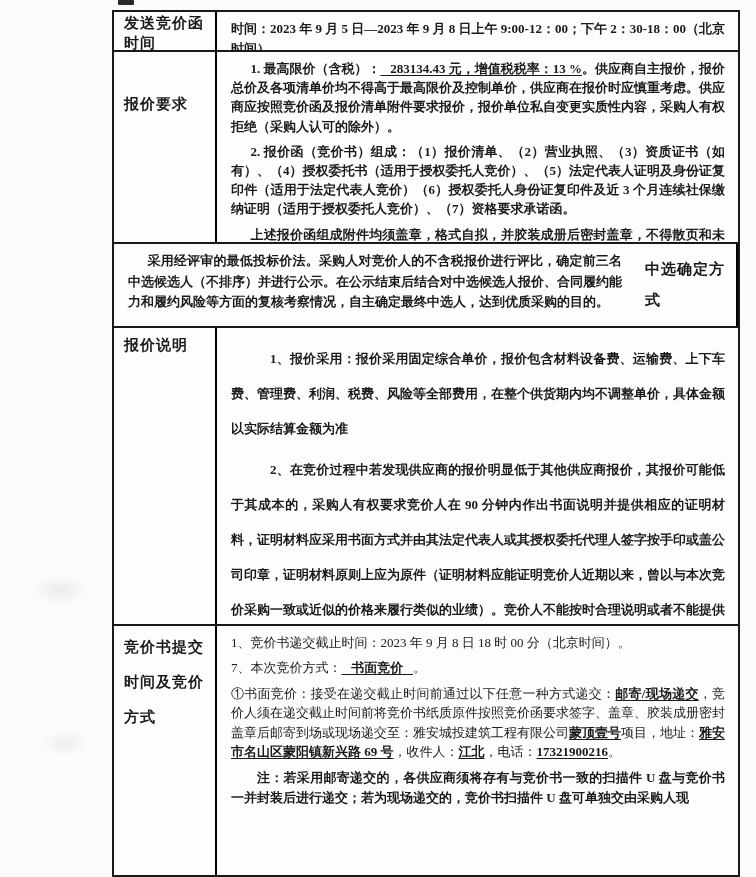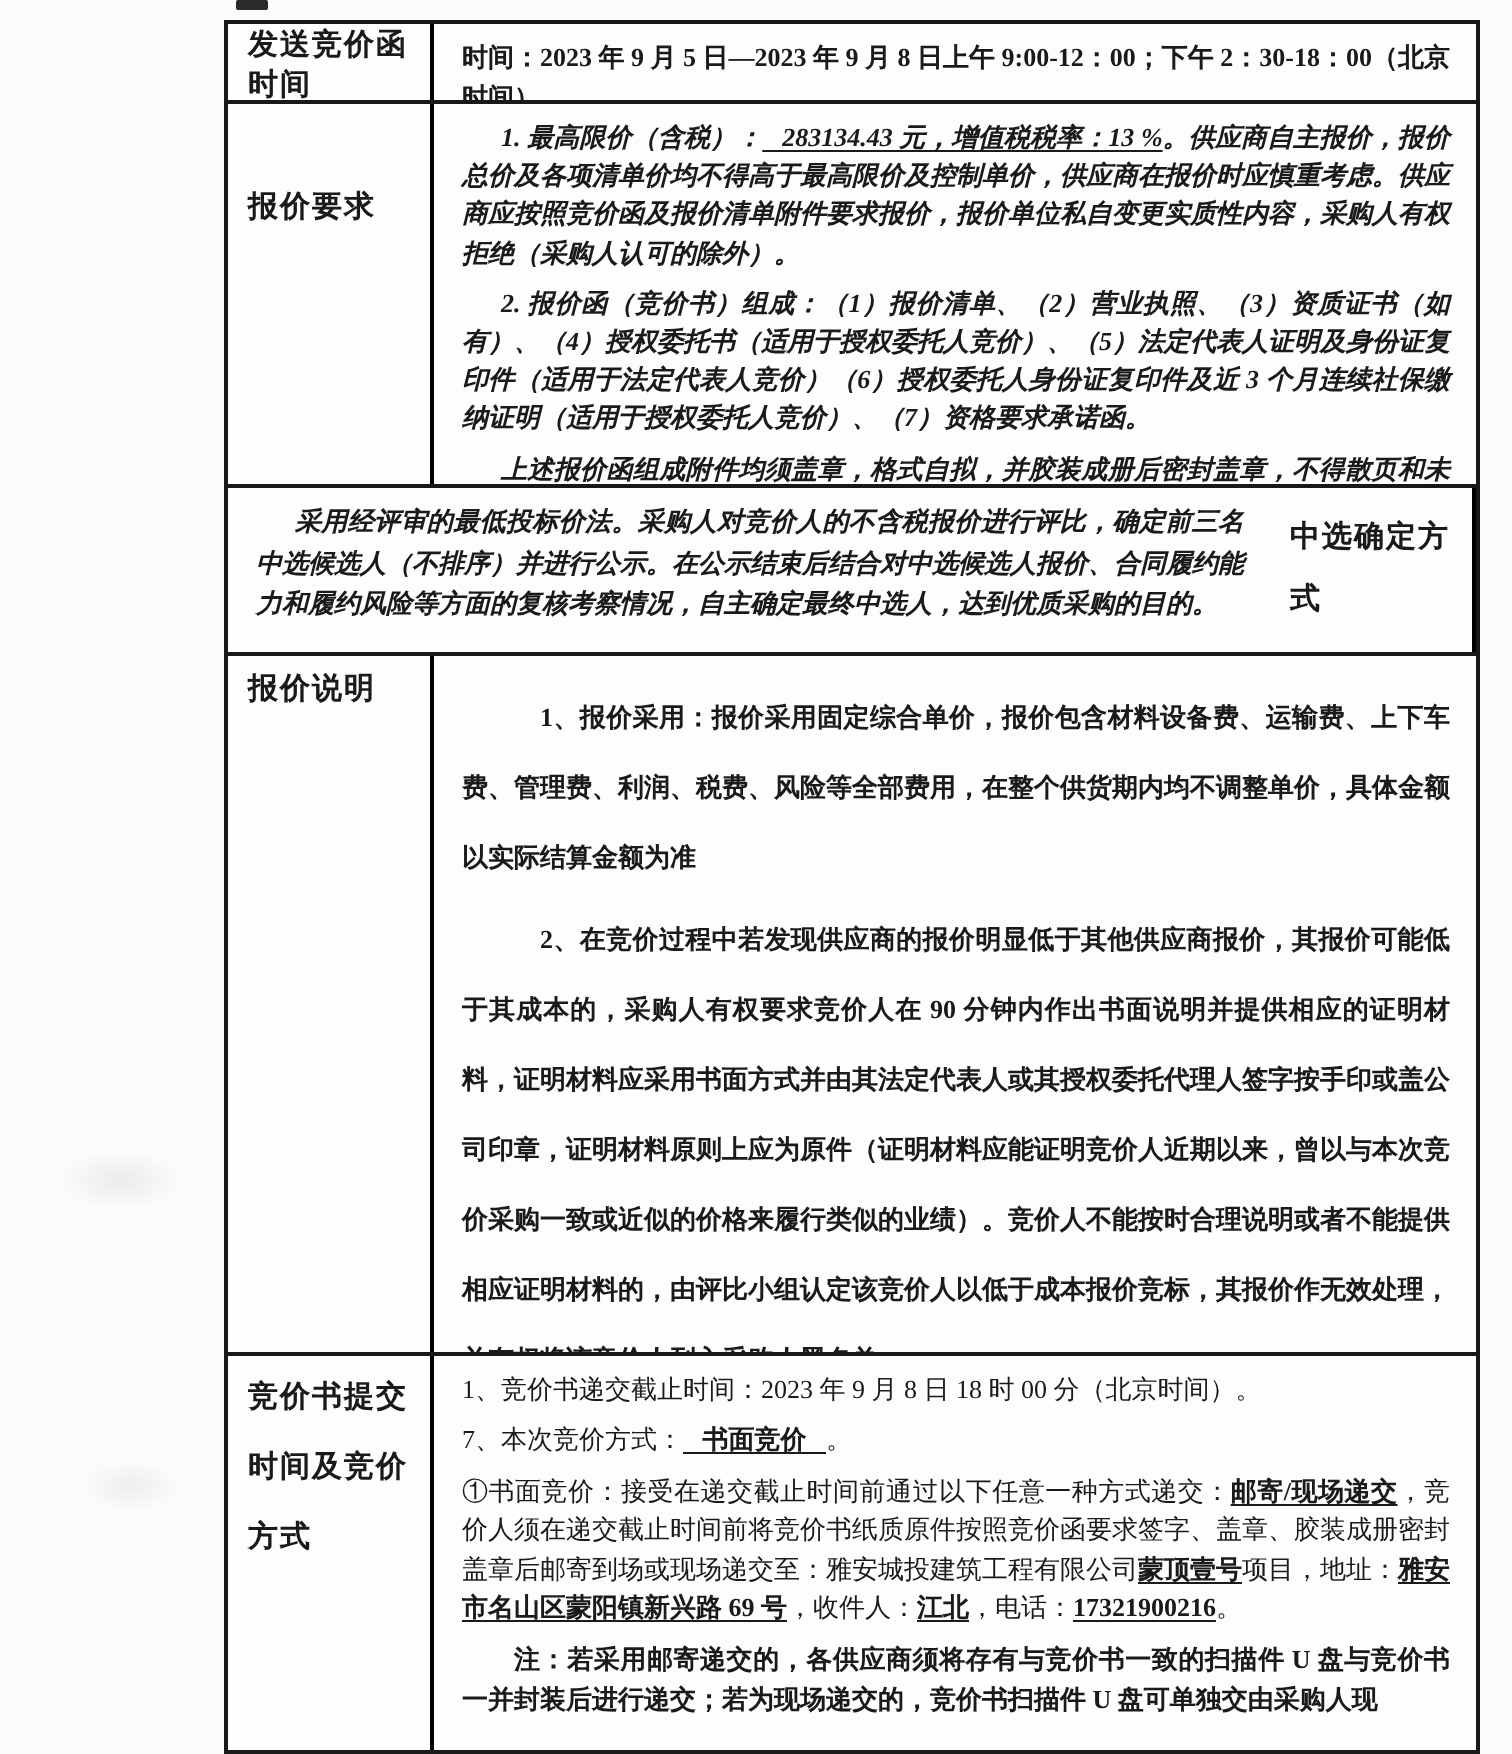--- a/index.html
+++ b/index.html
@@ -26,39 +26,39 @@
     width:103px;min-width:103px;box-sizing:border-box;
     border-right:2px solid #000000;
     padding:18px 8px 0 10px;
     font-weight:700;font-size:15px;line-height:21px;
     letter-spacing:1px;
   }
   .content{flex:1;box-sizing:border-box;padding:1px 7px 0 8px;}
   .content p{margin:6px;font-size:13px;line-height:19.5px;text-align:justify;word-break:break-all;}
   .b{font-weight:700;}
   .u{text-decoration:underline;text-underline-offset:2px;}
-  .ind-sm{text-indent:1.5em;font-style:italic;}
+  .ind-sm{text-indent:1.5em;}
   .ind-md{text-indent:2em;}
   .ind-lg{text-indent:3em;font-family:Liberation Serif, serif;}
   p.note{margin-top:7px;}
 
   
   #row-send-time{height:40px;}
   #row-send-time .content p{line-height:20px;}
   #row-send-time .label{padding-top:1px;line-height:20px;}
 
   #row-quote-req{height:192px;}
   #row-quote-req .content p{line-height:19.2px;}
   #row-quote-req .label{padding-top:42px;}
 
   #row-selection{height:84px;}
   #row-selection .content p{line-height:20.5px;}
   #row-selection .label{padding-top:10px;line-height:31px;}
 
-  #row-quote-desc{height:350px;}
+  #row-quote-desc{height:298px;}
   #row-quote-desc .content{padding-top:7px;}
   #row-quote-desc .content p{line-height:35px;}
   #row-quote-desc .label{padding-top:7px;}
 
   #row-submission .content p{line-height:19.4px;}
   #row-submission .label{padding-top:4px;line-height:35px;}
 </style>
 </head>
 <body>
 

